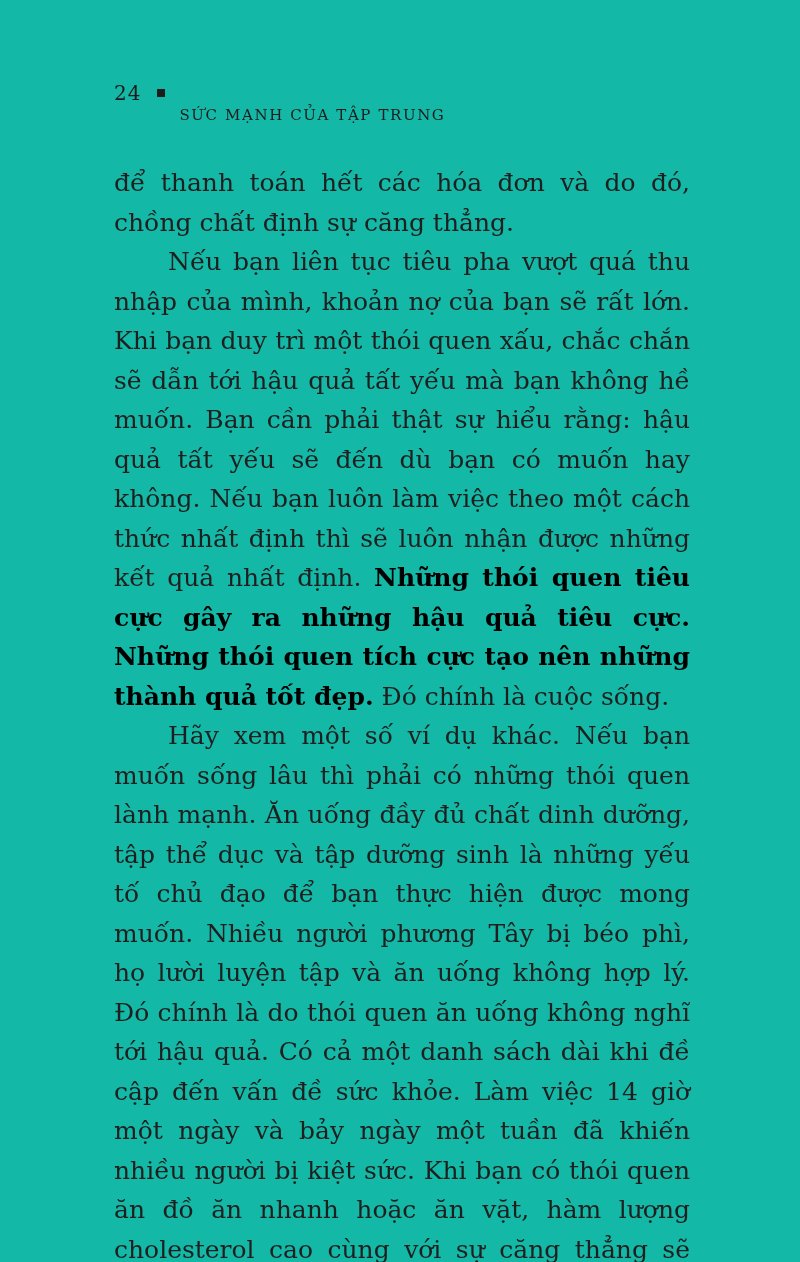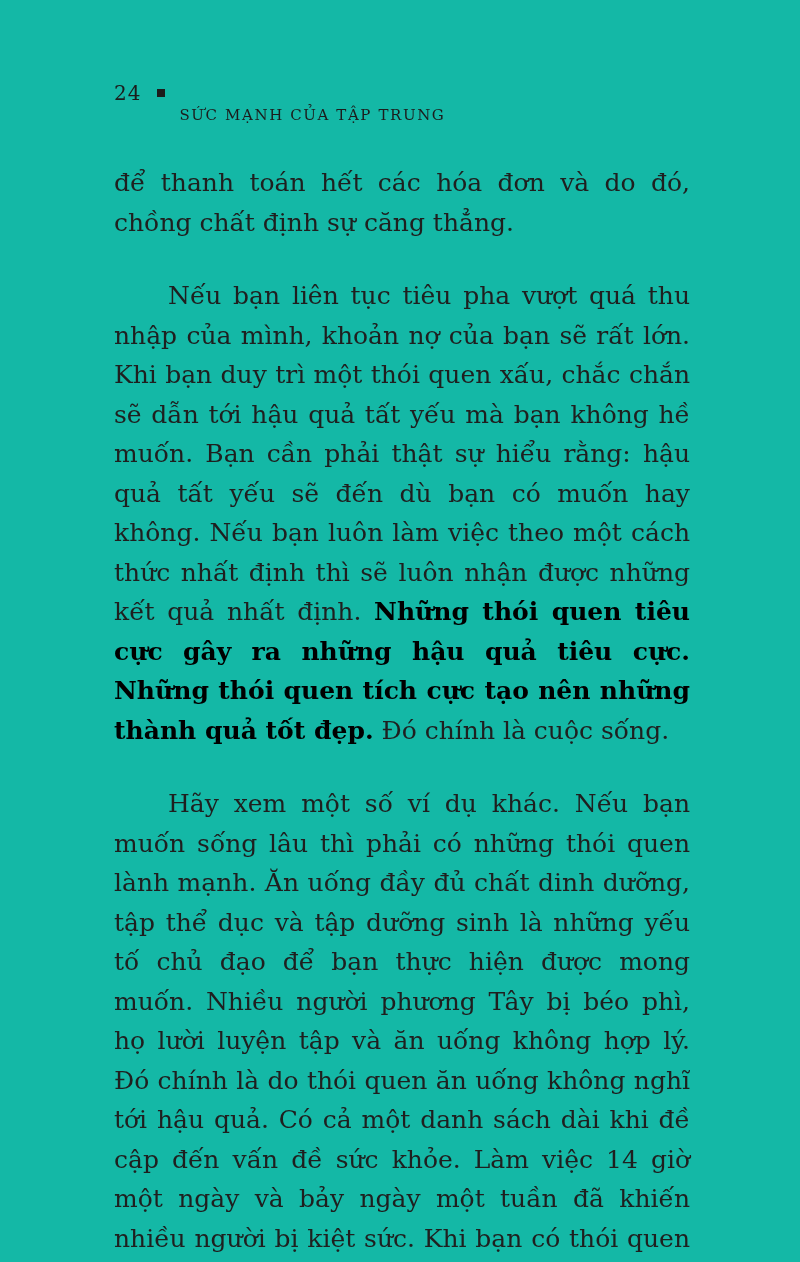--- a/index.html
+++ b/index.html
@@ -50,21 +50,20 @@
     font-size: 25px;
     line-height: 39.5px;
     text-align: justify;
     color: #1f1f1f;
   }
   .page-body p {
     margin: 0;
   }
   .page-body p.indented {
     text-indent: 54px;
-    margin-top: 34px;
   }
   .page-body strong {
     font-weight: bold;
     color: #000000;
   }
 </style>
 </head>
 <body>
 
 <div class="page">

